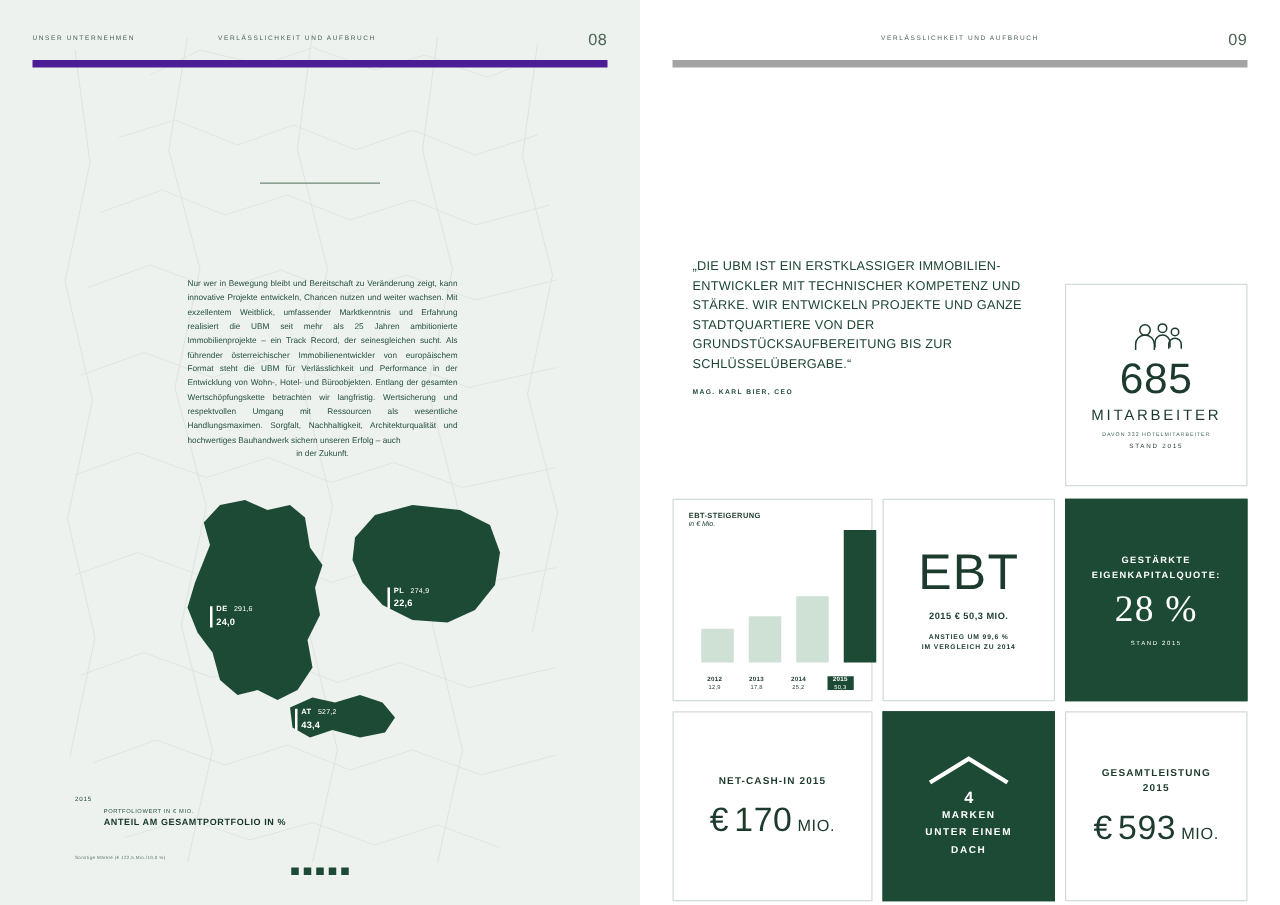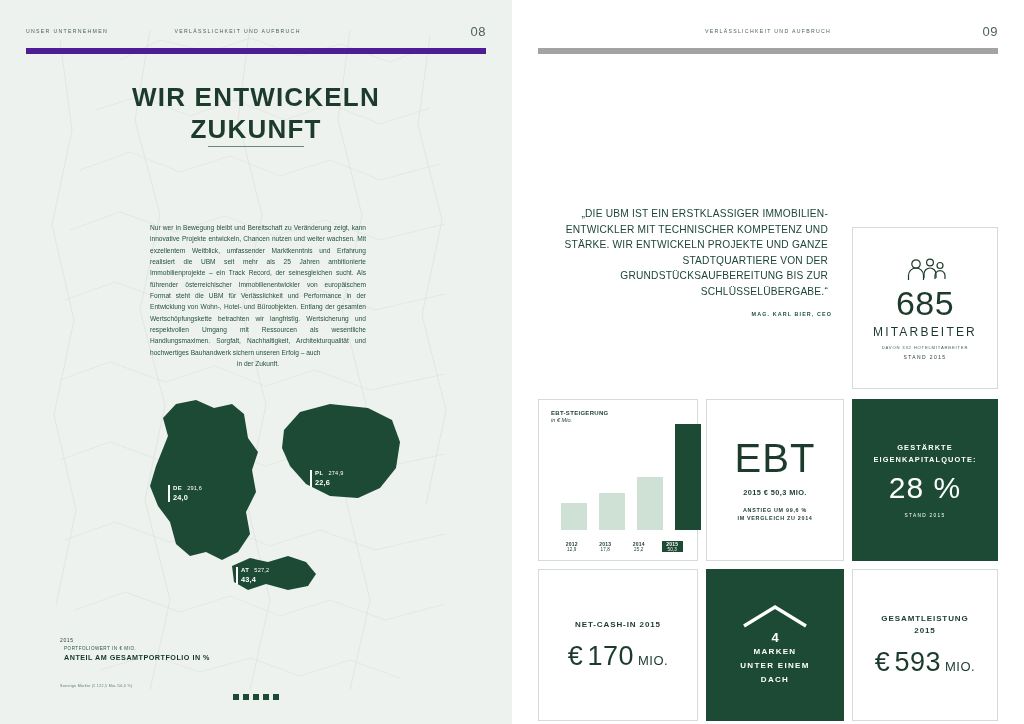--- a/index.html
+++ b/index.html
@@ -81,21 +81,21 @@
 
   
   .map-svg { position: absolute; top: 0; left: 0; }
 
   .cap-block {
     position: absolute;
     left: 60px; bottom: 62px;
     color: #1e4733;
   }
   .cap-year { font-size: 5px; letter-spacing: .6px; margin-bottom: 3px; }
-  .cap-row { display: flex; align-items: center; gap: 1px; }
+  .cap-row { display: flex; align-items: center; gap: 20px; }
   .cap-bar { width: 3px; background: #1c4a34; }
   .cap-texts { display: flex; flex-direction: column; justify-content: center; }
   .cap-sub { font-size: 4.6px; letter-spacing: .5px; color: #2a5740; }
   .cap-main { font-size: 7.2px; font-weight: 700; letter-spacing: .5px; color: #143626; margin-top: 2px; }
   .cap-foot {
     position: absolute; left: 60px; bottom: 36px;
     font-size: 3.6px; color: #5f7a69; letter-spacing: .3px;
   }
   .dots {
     position: absolute; left: 50%; transform: translateX(-50%);
@@ -158,21 +158,21 @@
   .blab .yr { font-size: 5px; color: #1c3b2c; font-weight: 700; letter-spacing: .2px; }
   .blab .vl { font-size: 4.6px; color: #1c3b2c; letter-spacing: .2px; }
   .blab.on .yr, .blab.on .vl { color: #ffffff; }
   .blab.on { background: #1c4a34; }
 
   .ebt-word { font-size: 40px; letter-spacing: 1px; color: #1c3b2c; line-height: 1; }
   .ebt-l1 { font-size: 7.4px; font-weight: 700; color: #1c3b2c; margin-top: 10px; letter-spacing: .4px; }
   .ebt-l2 { font-size: 5.4px; font-weight: 700; color: #1c3b2c; margin-top: 9px; letter-spacing: .7px; text-align: center; line-height: 1.5; }
 
   .dk-l1 { font-size: 7.4px; font-weight: 700; letter-spacing: 1.1px; text-align: center; line-height: 1.6; }
-  .dk-big { font-size: 30px; font-weight: 400; letter-spacing: 1px; margin-top: 6px; }
+  .dk-big { font-size: 30px; font-weight: 400; letter-spacing: 1px; margin-top: 6px; font-family: Liberation Serif, serif; }
   .dk-tiny { font-size: 4.8px; letter-spacing: 1.3px; margin-top: 8px; }
 
   .kpi-l { font-size: 8px; font-weight: 700; color: #1c3b2c; letter-spacing: .9px; text-align: center; line-height: 1.5; }
   .kpi-big { font-size: 27px; color: #1c3b2c; letter-spacing: .5px; margin-top: 10px; display: flex; align-items: baseline; gap: 4px; }
   .kpi-big .unit { font-size: 13px; letter-spacing: .5px; }
 
   .marken-txt { font-size: 8px; font-weight: 700; letter-spacing: 1.3px; text-align: center; line-height: 1.75; }
   .marken-num { font-size: 13px; font-weight: 700; margin-top: 2px; }
 
   svg { display: block; }
@@ -205,24 +205,20 @@
         <path d="M60 40 L72 130 L52 225 L74 320 L54 415 L76 510 L56 605"></path>
       </g>
     </svg>
 
     <div class="running-head">
       <span class="rh-left">UNSER UNTERNEHMEN</span>
       <span class="rh-center">VERLÄSSLICHKEIT UND AUFBRUCH</span>
       <span class="rh-num">08</span>
     </div>
 
-    <div class="headline">
-      <div>WIR ENTWICKELN</div>
-      <div>ZUKUNFT</div>
-    </div>
     <div class="headline-rule"></div>
 
     <div class="body-copy">
       <span>Nur wer in Bewegung bleibt und Bereitschaft zu Veränderung zeigt, kann innovative Projekte entwickeln, Chancen nutzen und weiter wachsen. Mit exzellentem Weitblick, umfassender Marktkenntnis und Erfahrung realisiert die UBM seit mehr als 25 Jahren ambitionierte Immobilienprojekte – ein Track Record, der seinesgleichen sucht. Als führender österreichischer Immobilienentwickler von europäischem Format steht die UBM für Verlässlichkeit und Performance in der Entwicklung von Wohn-, Hotel- und Büroobjekten. Entlang der gesamten Wertschöpfungskette betrachten wir langfristig. Wertsicherung und respektvollen Umgang mit Ressourcen als wesentliche Handlungsmaximen. Sorgfalt, Nachhaltigkeit, Architekturqualität und hochwertiges Bauhandwerk sichern unseren Erfolg – auch</span>
       <span class="last">in der Zukunft.</span>
     </div>
 
     <svg class="map-svg" width="512" height="724" viewBox="0 0 512 724">
       <g fill="#1c4a34">
 
@@ -299,21 +295,21 @@
   </div>
 
   <div class="page-right">
 
     <div class="running-head">
       <span class="rh-left"></span>
       <span class="rh-center">VERLÄSSLICHKEIT UND AUFBRUCH</span>
       <span class="rh-num">09</span>
     </div>
 
-    <div class="quote" style="left:24px; top:206px; width:296px;text-align:right;">
+    <div class="quote" style="left:42px; top:206px; width:296px;">
       <p>„DIE UBM IST EIN ERSTKLASSIGER IMMOBILIEN-ENTWICKLER MIT TECHNISCHER KOMPETENZ UND STÄRKE. WIR ENTWICKELN PROJEKTE UND GANZE STADTQUARTIERE VON DER GRUNDSTÜCKSAUFBEREITUNG BIS ZUR SCHLÜSSELÜBERGABE.“</p>
       <div class="attrib">MAG. KARL BIER, CEO</div>
     </div>
 
     <div class="card" style="left:340px; top:206px; width:146px; height:162px;">
       <div class="c-center">
         <svg width="44" height="30" viewBox="0 0 44 30">
           <g fill="none" stroke="#1c3b2c" stroke-width="1.2">
             <circle cx="13" cy="8" r="4.2"></circle>
             <path d="M5.5 24 v-4.5 a7.5 7.5 0 0 1 15 0 V24"></path>

